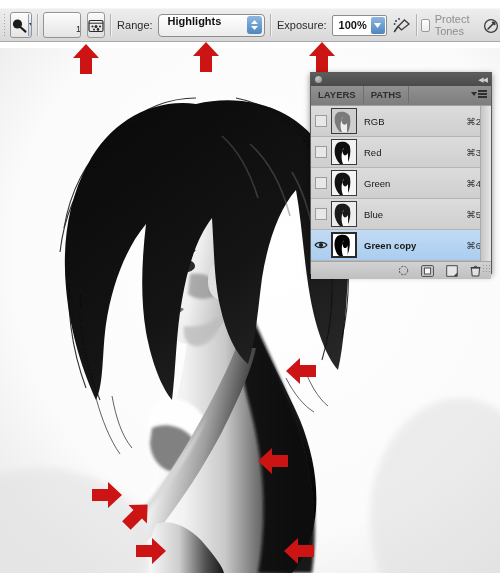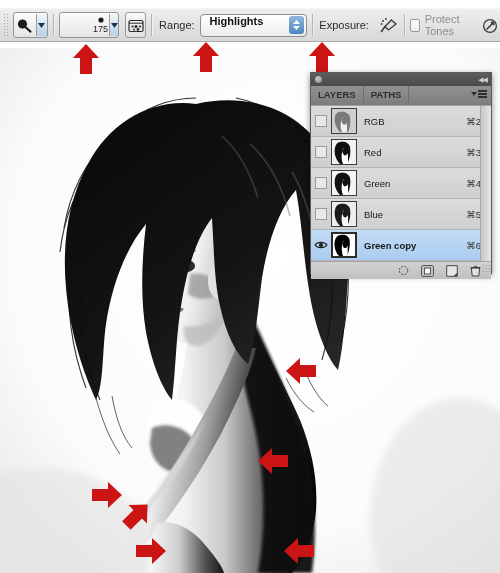--- a/index.html
+++ b/index.html
@@ -302,20 +302,28 @@
         </svg>
       <svg width="7" height="4" viewBox="0 0 7 4">
           <path d="M0 0 L7 0 L3.5 4 Z" fill="#fff"></path>
         </svg>
     </div>
   </div>
 
   <div class="sep"></div>
 
   <span class="lbl">Exposure:</span>
+  <div class="numbox">
+    <span class="val">100%</span>
+    <div class="drop">
+      <svg width="7" height="5" viewBox="0 0 7 5">
+          <path d="M0 0 L7 0 L3.5 5 Z" fill="#fff"></path>
+        </svg>
+    </div>
+  </div>
 
   <div class="iconbtn" style="margin-left:6px;">
     <svg width="18" height="17" viewBox="0 0 18 17">
       <path d="M11.5 3 L16 7 L8.5 13 L5 9.5 Z" fill="none" stroke="#3a3a3a" stroke-width="1.3"></path>
       <path d="M5 9.5 L1.5 14.5" stroke="#3a3a3a" stroke-width="1.6" stroke-linecap="round"></path>
       <circle cx="3" cy="4" r="1" fill="#3a3a3a"></circle>
       <circle cx="6" cy="2" r="0.9" fill="#3a3a3a"></circle>
       <circle cx="1.6" cy="7" r="0.9" fill="#3a3a3a"></circle>
     </svg>
   </div>

